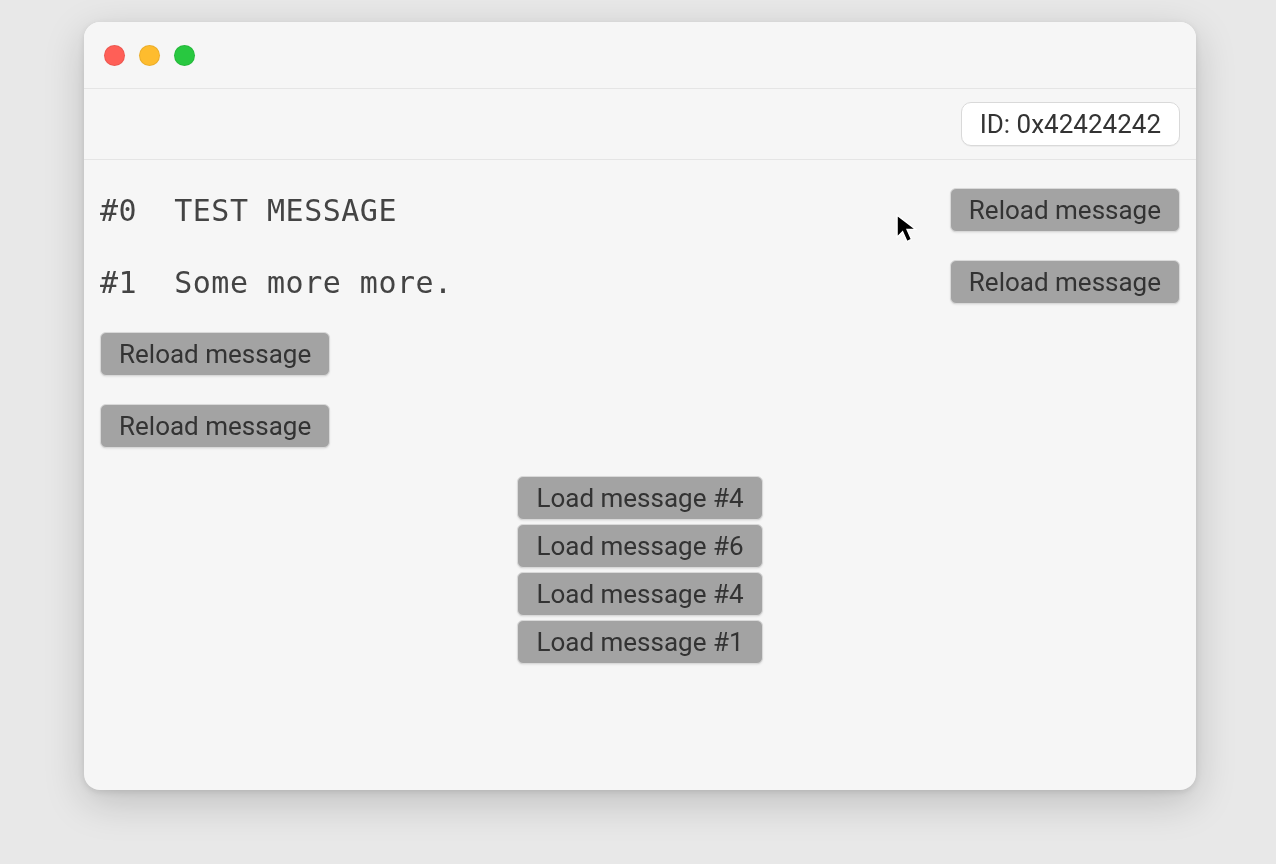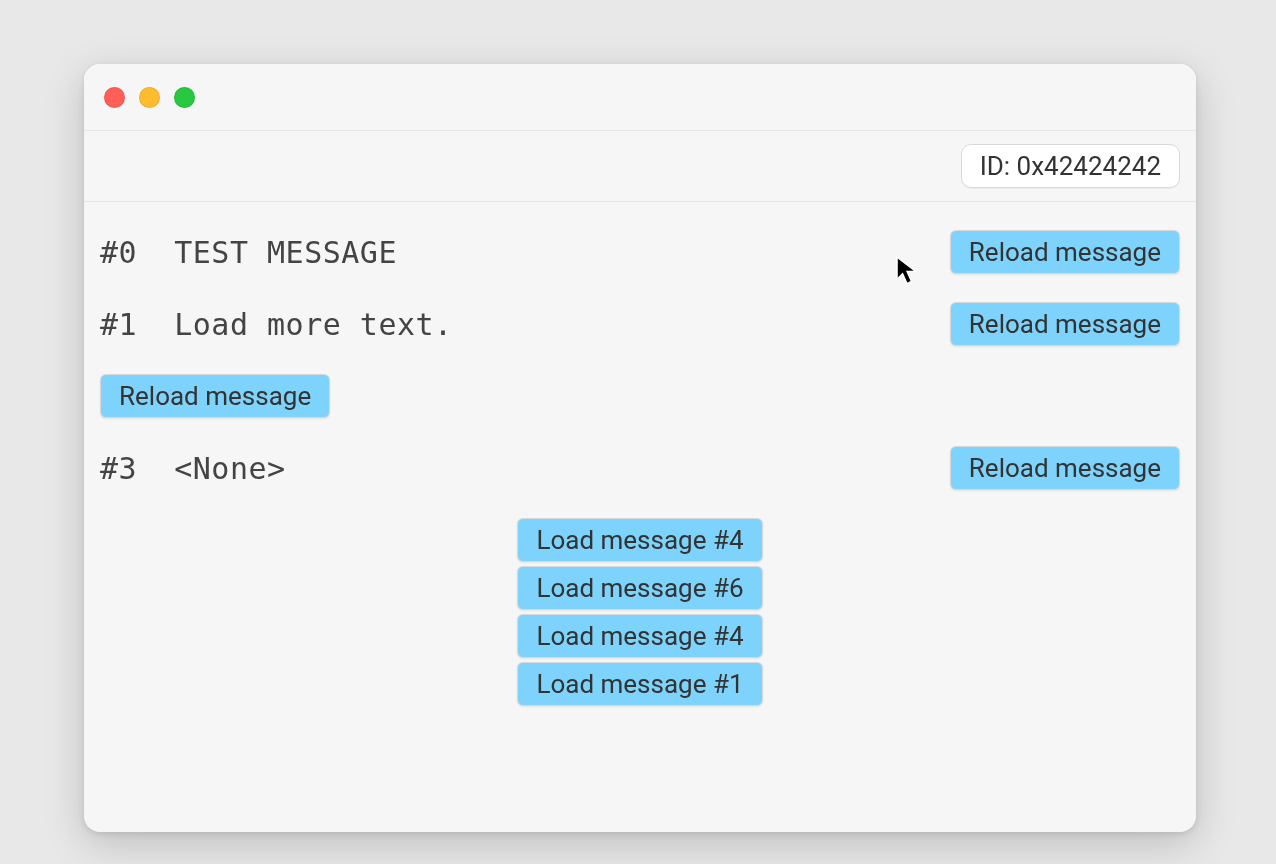--- a/index.html
+++ b/index.html
@@ -16,21 +16,20 @@
     left: 84px;
     top: 22px;
     width: 1112px;
     height: 768px;
     background: #f6f6f6;
     border-radius: 16px;
     box-shadow: 0 12px 40px rgba(0,0,0,0.18), 0 2px 6px rgba(0,0,0,0.10);
     overflow: hidden;
     display: flex;
     flex-direction: column;
-    margin-top: 42px;
   }
   .titlebar {
     height: 66px;
     display: flex;
     align-items: center;
     padding: 0 20px;
     border-bottom: 1px solid #e5e5e5;
     background: #f6f6f6;
     flex: 0 0 auto;
   }
@@ -60,21 +59,21 @@
   .pill {
     background: #ffffff;
     border: 1px solid #d9d9d9;
     border-radius: 10px;
     padding: 6px 18px;
     font-size: 26px;
     color: #333;
     box-shadow: 0 1px 0 rgba(0,0,0,0.04);
   }
   .btn {
-    background: #7dd3fc;
+    background: #a3a3a3;
     border: 1px solid #d9d9d9;
     border-radius: 6px;
     padding: 6px 18px;
     font-size: 26px;
     color: #333;
     box-shadow: 0 1px 2px rgba(0,0,0,0.08);
     cursor: pointer;
     user-select: none;
     white-space: nowrap;
   }
@@ -138,30 +137,29 @@
   </div>
 
   <div class="content">
 
     <div class="msg-row">
       <span class="msg-text"><span>#0</span>  <span>TEST MESSAGE</span></span>
       <div class="btn">Reload message</div>
     </div>
 
     <div class="msg-row">
-      <span class="msg-text"><span>#1</span>  <span>Load more text.</span></span>
+      <span class="msg-text"><span>#1</span>  <span>Some more more.</span></span>
       <div class="btn">Reload message</div>
     </div>
 
     <div class="msg-row">
       <div class="btn">Reload message</div>
     </div>
 
     <div class="msg-row">
-      <span class="msg-text"><span>#3</span>  <span>&lt;None&gt;</span></span>
       <div class="btn">Reload message</div>
     </div>
 
     <div class="load-list">
       <div class="btn">Load message #4</div>
       <div class="btn">Load message #6</div>
       <div class="btn">Load message #4</div>
       <div class="btn">Load message #1</div>
     </div>
 

